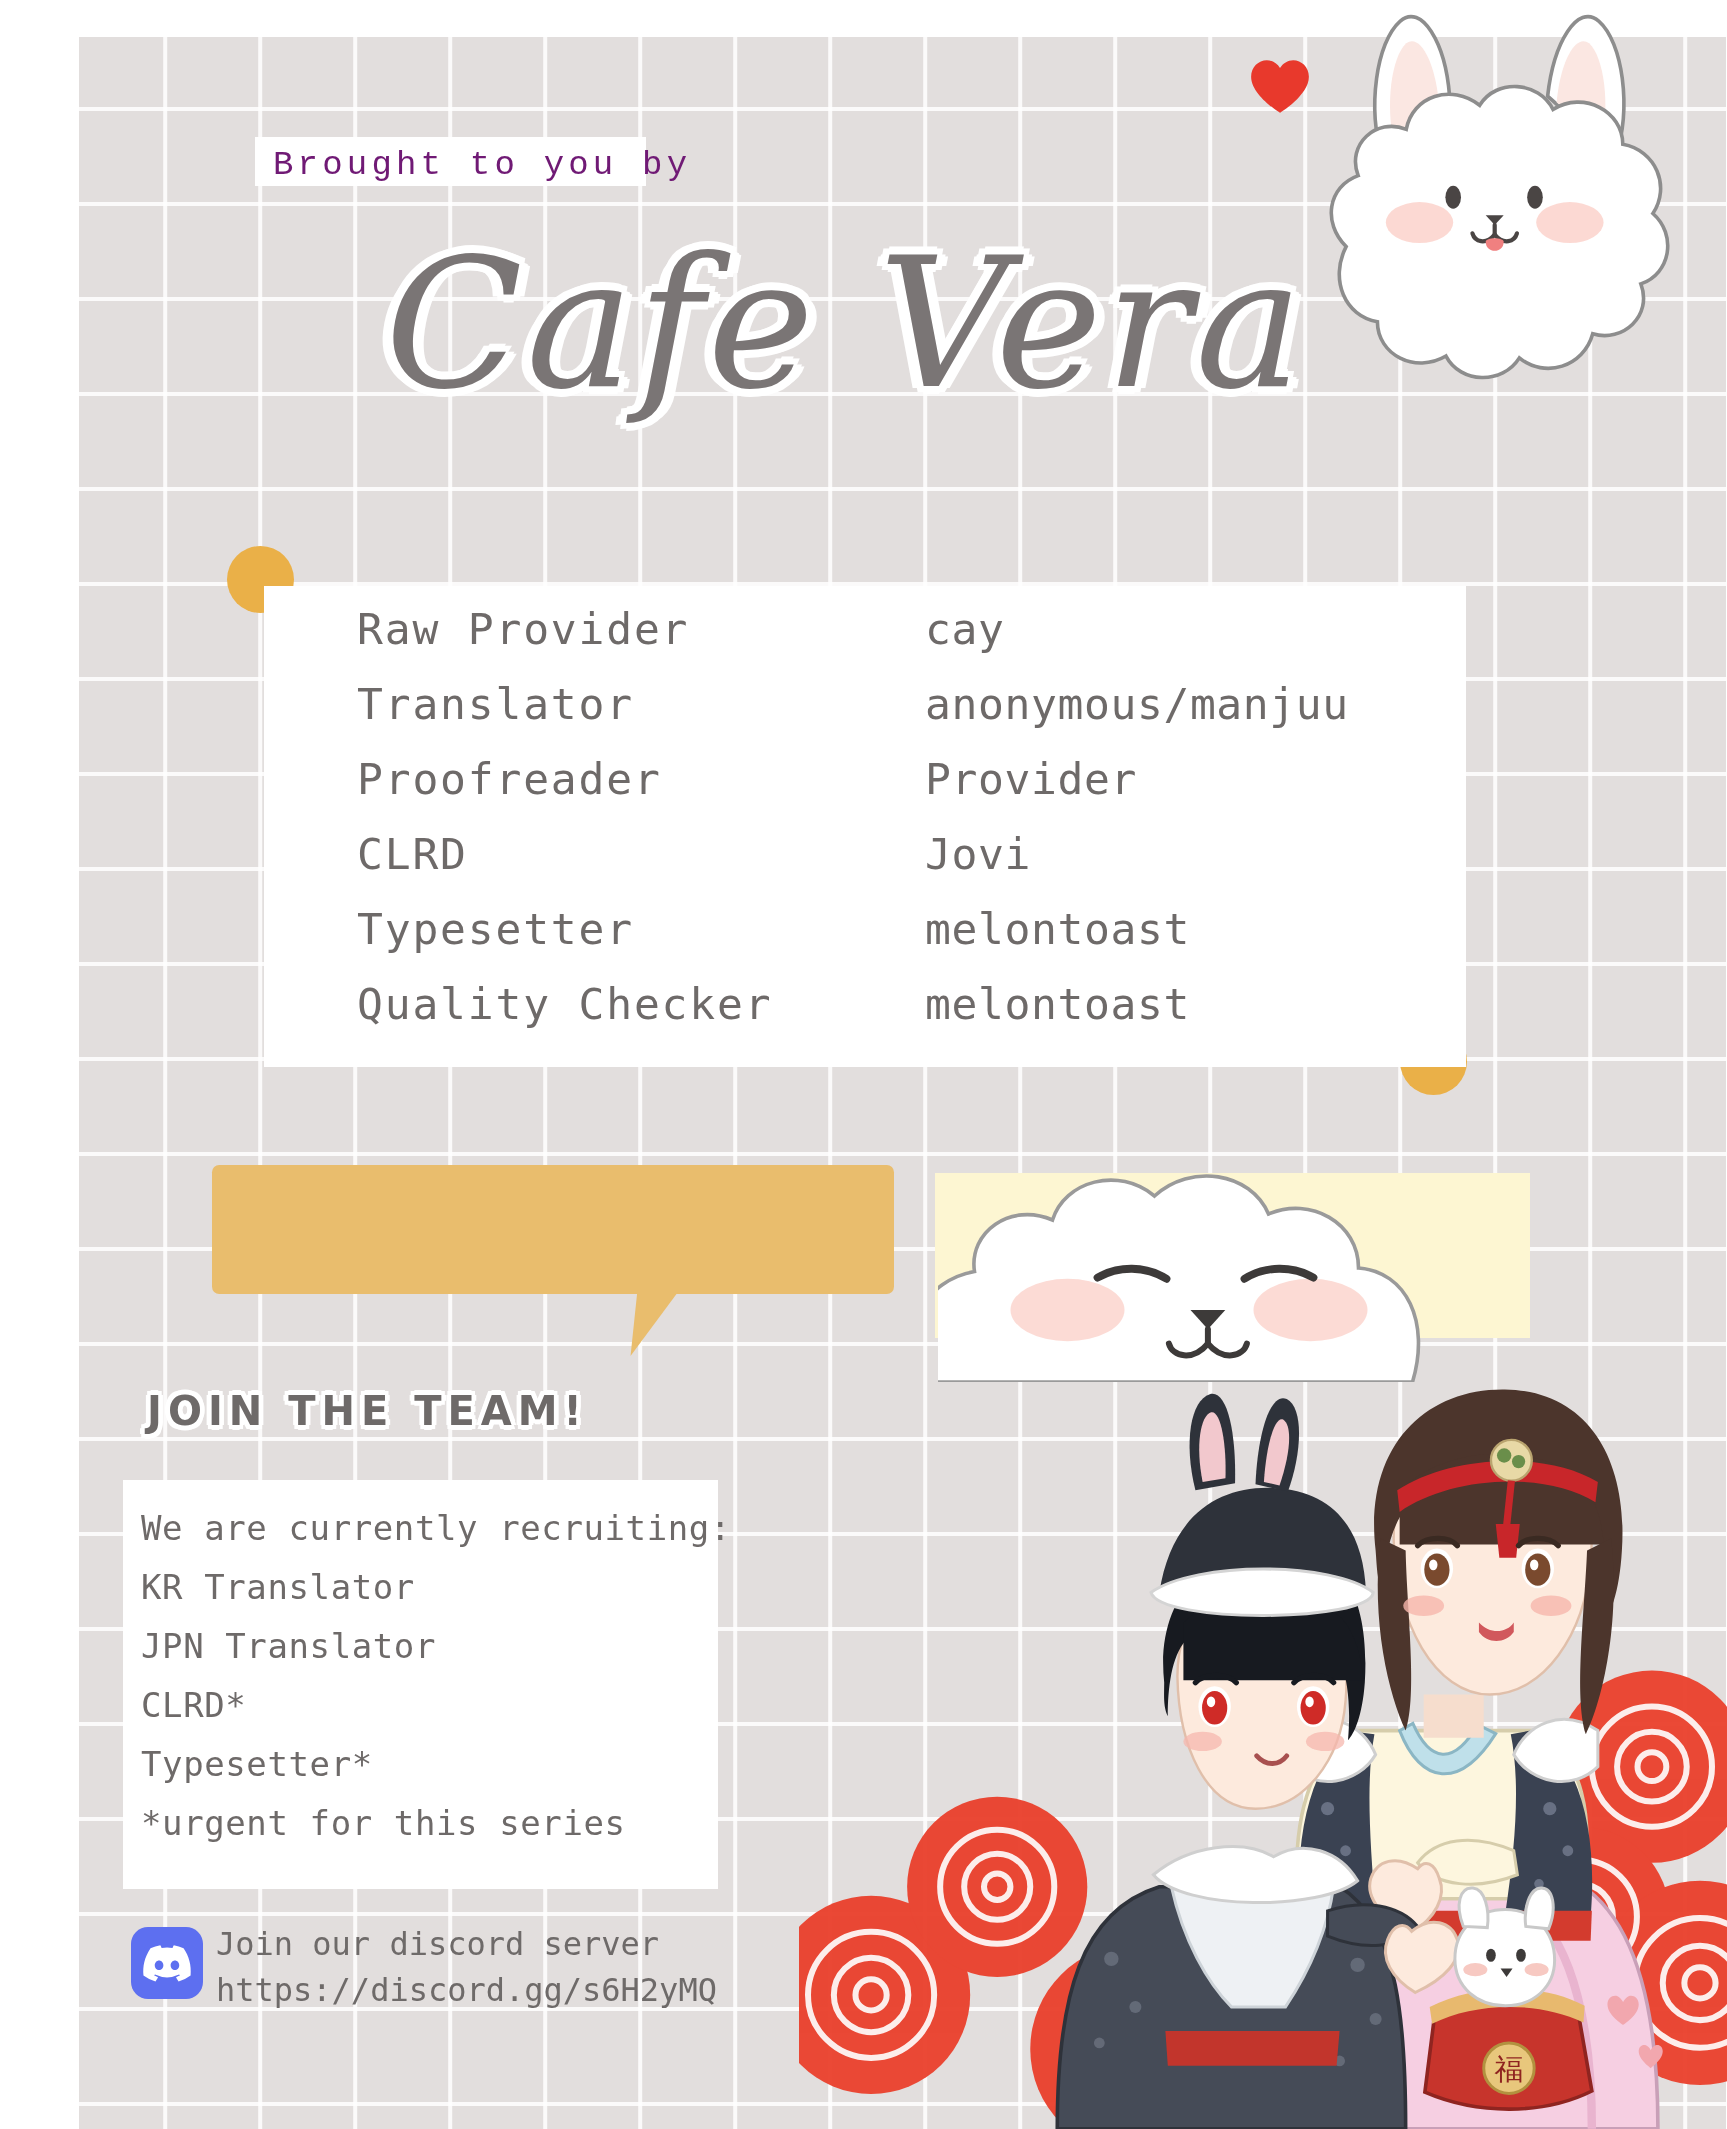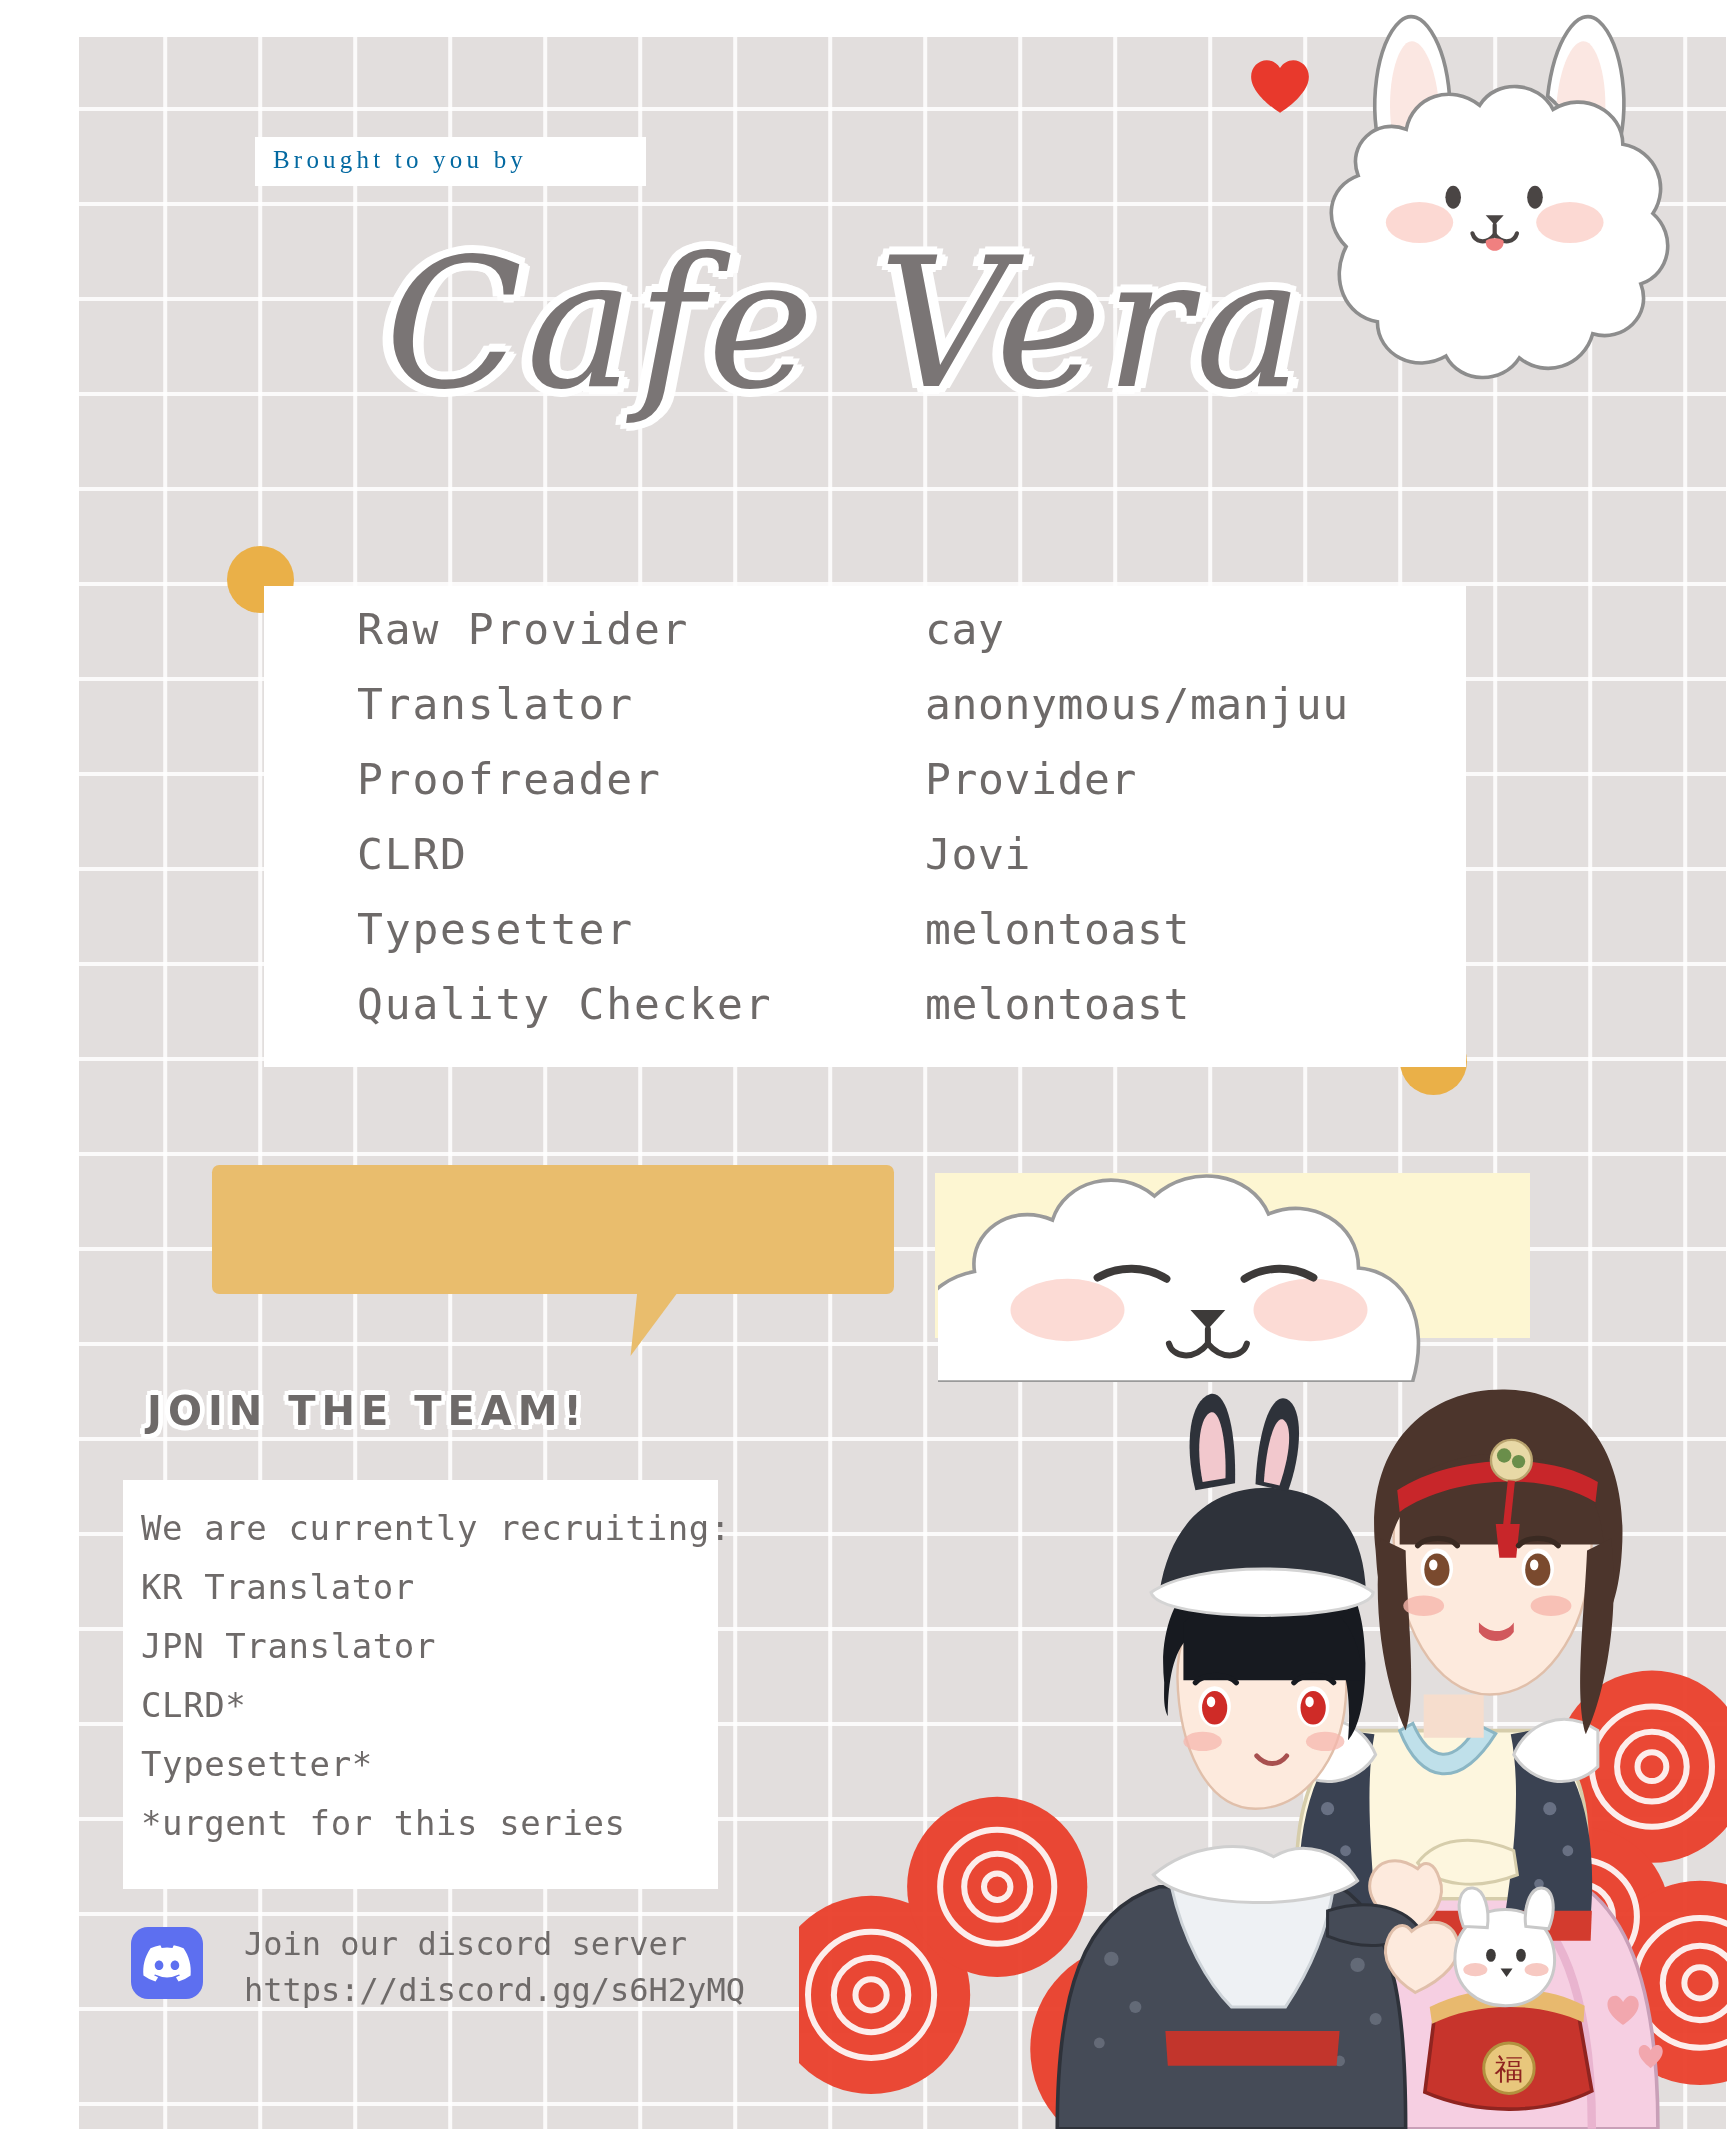--- a/index.html
+++ b/index.html
@@ -44,24 +44,24 @@
   .card { position: absolute; background: #ffffff; }
 
   
   #brought-card {
     left: 255px; top: 137px; width: 391px; height: 49px;
   }
   #brought-text {
     position: absolute;
     left: 273px; top: 146px;
     width: 361px;
-    font-size: 25px;
+    font-size: 34px;
     letter-spacing: 4.2px;
-    color: #0369a1;
-    font-family: Liberation Serif, serif;
+    color: #701a75;
+    font-family: Liberation Mono, monospace;
     white-space: nowrap;
   }
 
   
   #title-wrap {
     position: absolute;
     left: 385px; top: 198px;
     width: 962px; height: 252px;
   }
   #title {
@@ -190,21 +190,21 @@
   #discord-badge {
     position: absolute;
     left: 131px; top: 1927px;
     width: 72px; height: 72px;
     background: #5d6ff0;
     border-radius: 17px;
   }
   #discord-badge svg { position: absolute; left: 10.8px; top: 18px; }
   #discord-lines {
     position: absolute;
-    left: 244px; top: 1921px;
+    left: 216px; top: 1921px;
     width: 781px;
   }
   .discord-line {
     font-family: "DejaVu Sans Mono", monospace;
     font-size: 32px;
     line-height: 46px;
     color: #6e6a69;
     letter-spacing: 0px;
     white-space: nowrap;
   }

